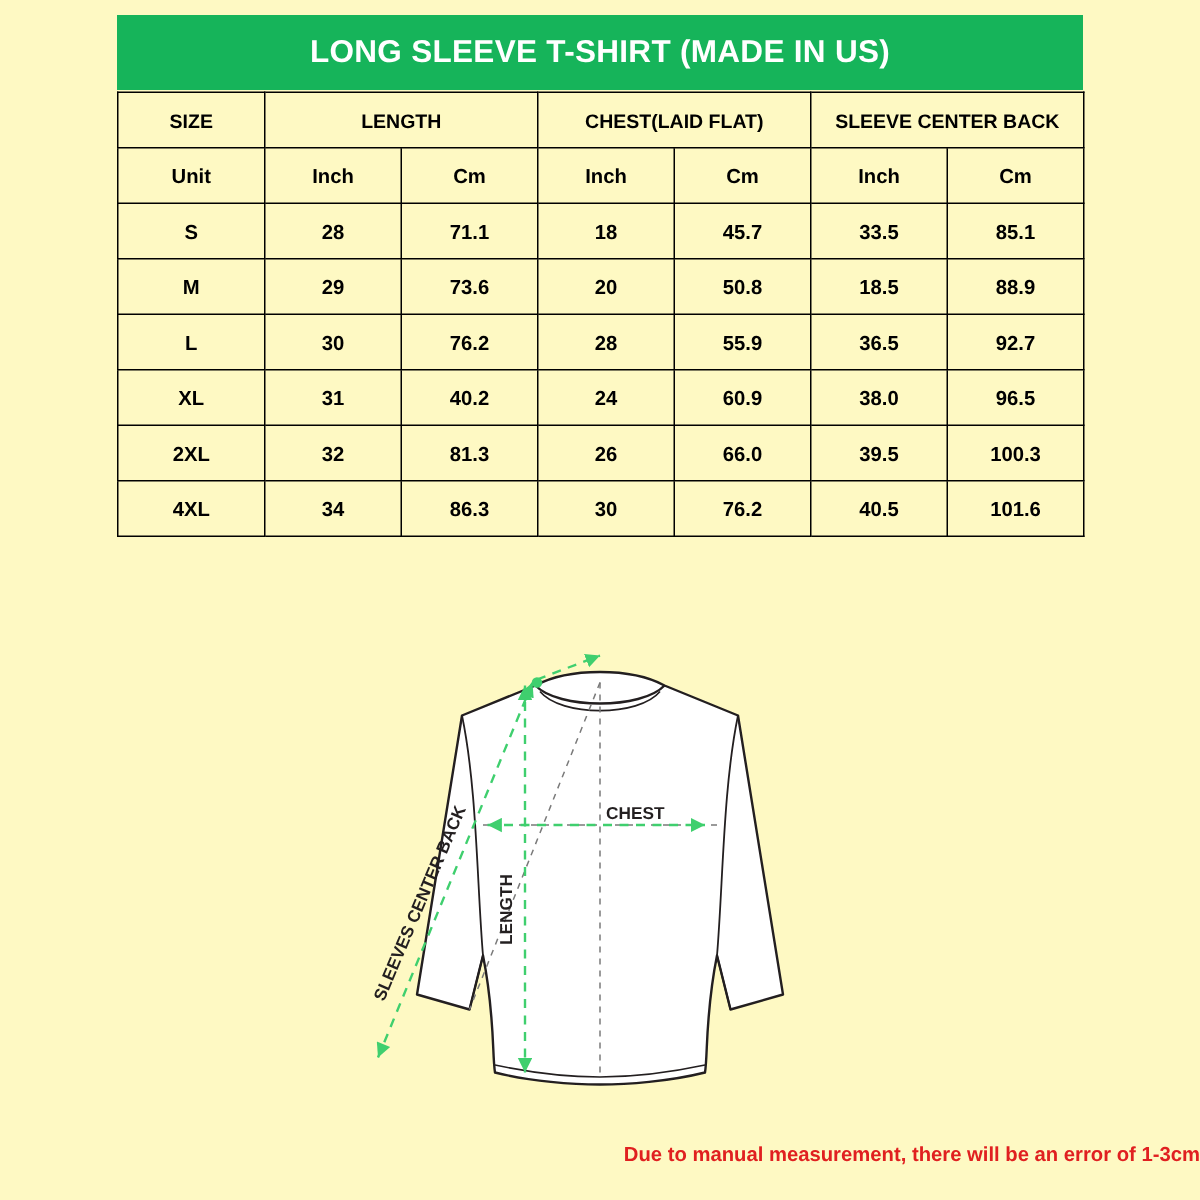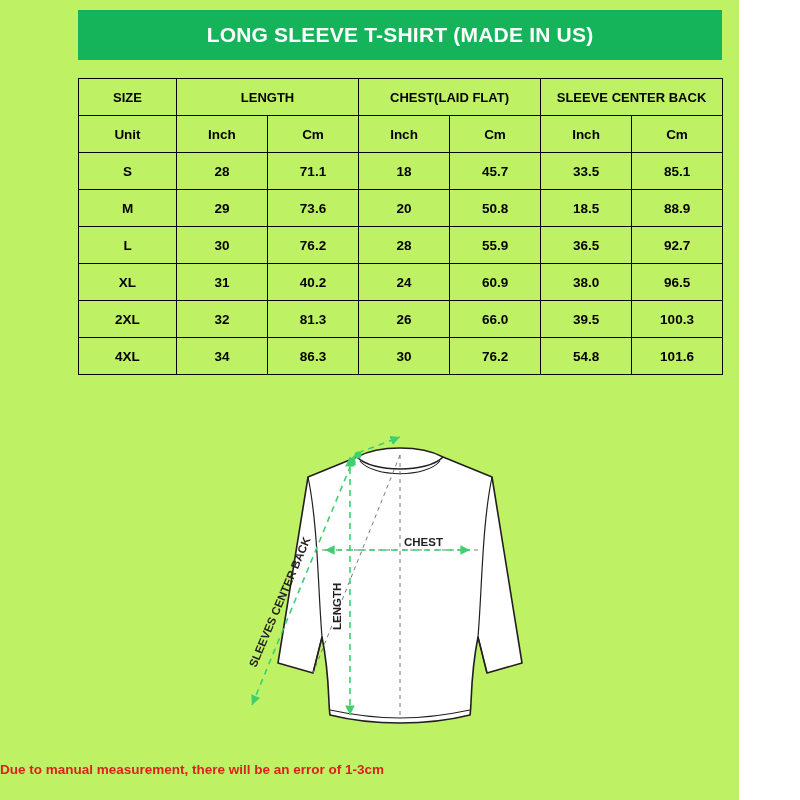--- a/index.html
+++ b/index.html
@@ -4,22 +4,22 @@
 <style>
   * { box-sizing: border-box; }
   html, body {
     margin: 0; padding: 0;
     width: 800px; height: 800px;
     background: #ffffff;
     font-family: "Liberation Sans", sans-serif;
   }
   #page {
     position: relative;
-    width: 739px; height: 800px;
-    background: #bef264;
+    width: 800px; height: 800px;
+    background: #fef9c3;
     overflow: hidden;
   }
 
   
   .header {
     position: absolute;
     left: 78px; top: 10px;
     width: 644px; height: 50px;
     background: #16b45a;
     display: flex;
@@ -30,21 +30,21 @@
     color: #ffffff;
     font-size: 21px;
     font-weight: bold;
     letter-spacing: 0.2px;
     white-space: nowrap;
   }
 
   
   .table-wrap {
     position: absolute;
-    left: 78px; top: 78px;
+    left: 78px; top: 61px;
     width: 644px;
   }
   table.size-table {
     border-collapse: collapse;
     width: 644px;
     table-layout: fixed;
   }
   table.size-table td, table.size-table th {
     border: 1px solid #000000;
     text-align: center;
@@ -69,21 +69,21 @@
     left: 0; top: 415px;
     width: 800px; height: 330px;
   }
   .diagram svg { display: block; }
 
   
   .footer-note {
     position: absolute;
     left: 0; top: 762px;
     width: 800px;
-    text-align: left;
+    text-align: right;
     color: #e02020;
     font-size: 13.5px;
     font-weight: bold;
   }
 </style>
 </head>
 <body>
 
 <div id="page">
 
@@ -164,21 +164,21 @@
           <td>66.0</td>
           <td>39.5</td>
           <td>100.3</td>
         </tr>
         <tr>
           <td class="size-cell">4XL</td>
           <td>34</td>
           <td>86.3</td>
           <td>30</td>
           <td>76.2</td>
-          <td>54.8</td>
+          <td>40.5</td>
           <td>101.6</td>
         </tr>
       </tbody>
     </table>
   </div>
 
   <div class="diagram">
     <svg width="800" height="330" viewBox="0 0 800 330" xmlns="http://www.w3.org/2000/svg">
       <defs>
         <marker id="arrHead" markerWidth="8" markerHeight="8" refX="6" refY="3" orient="auto">

